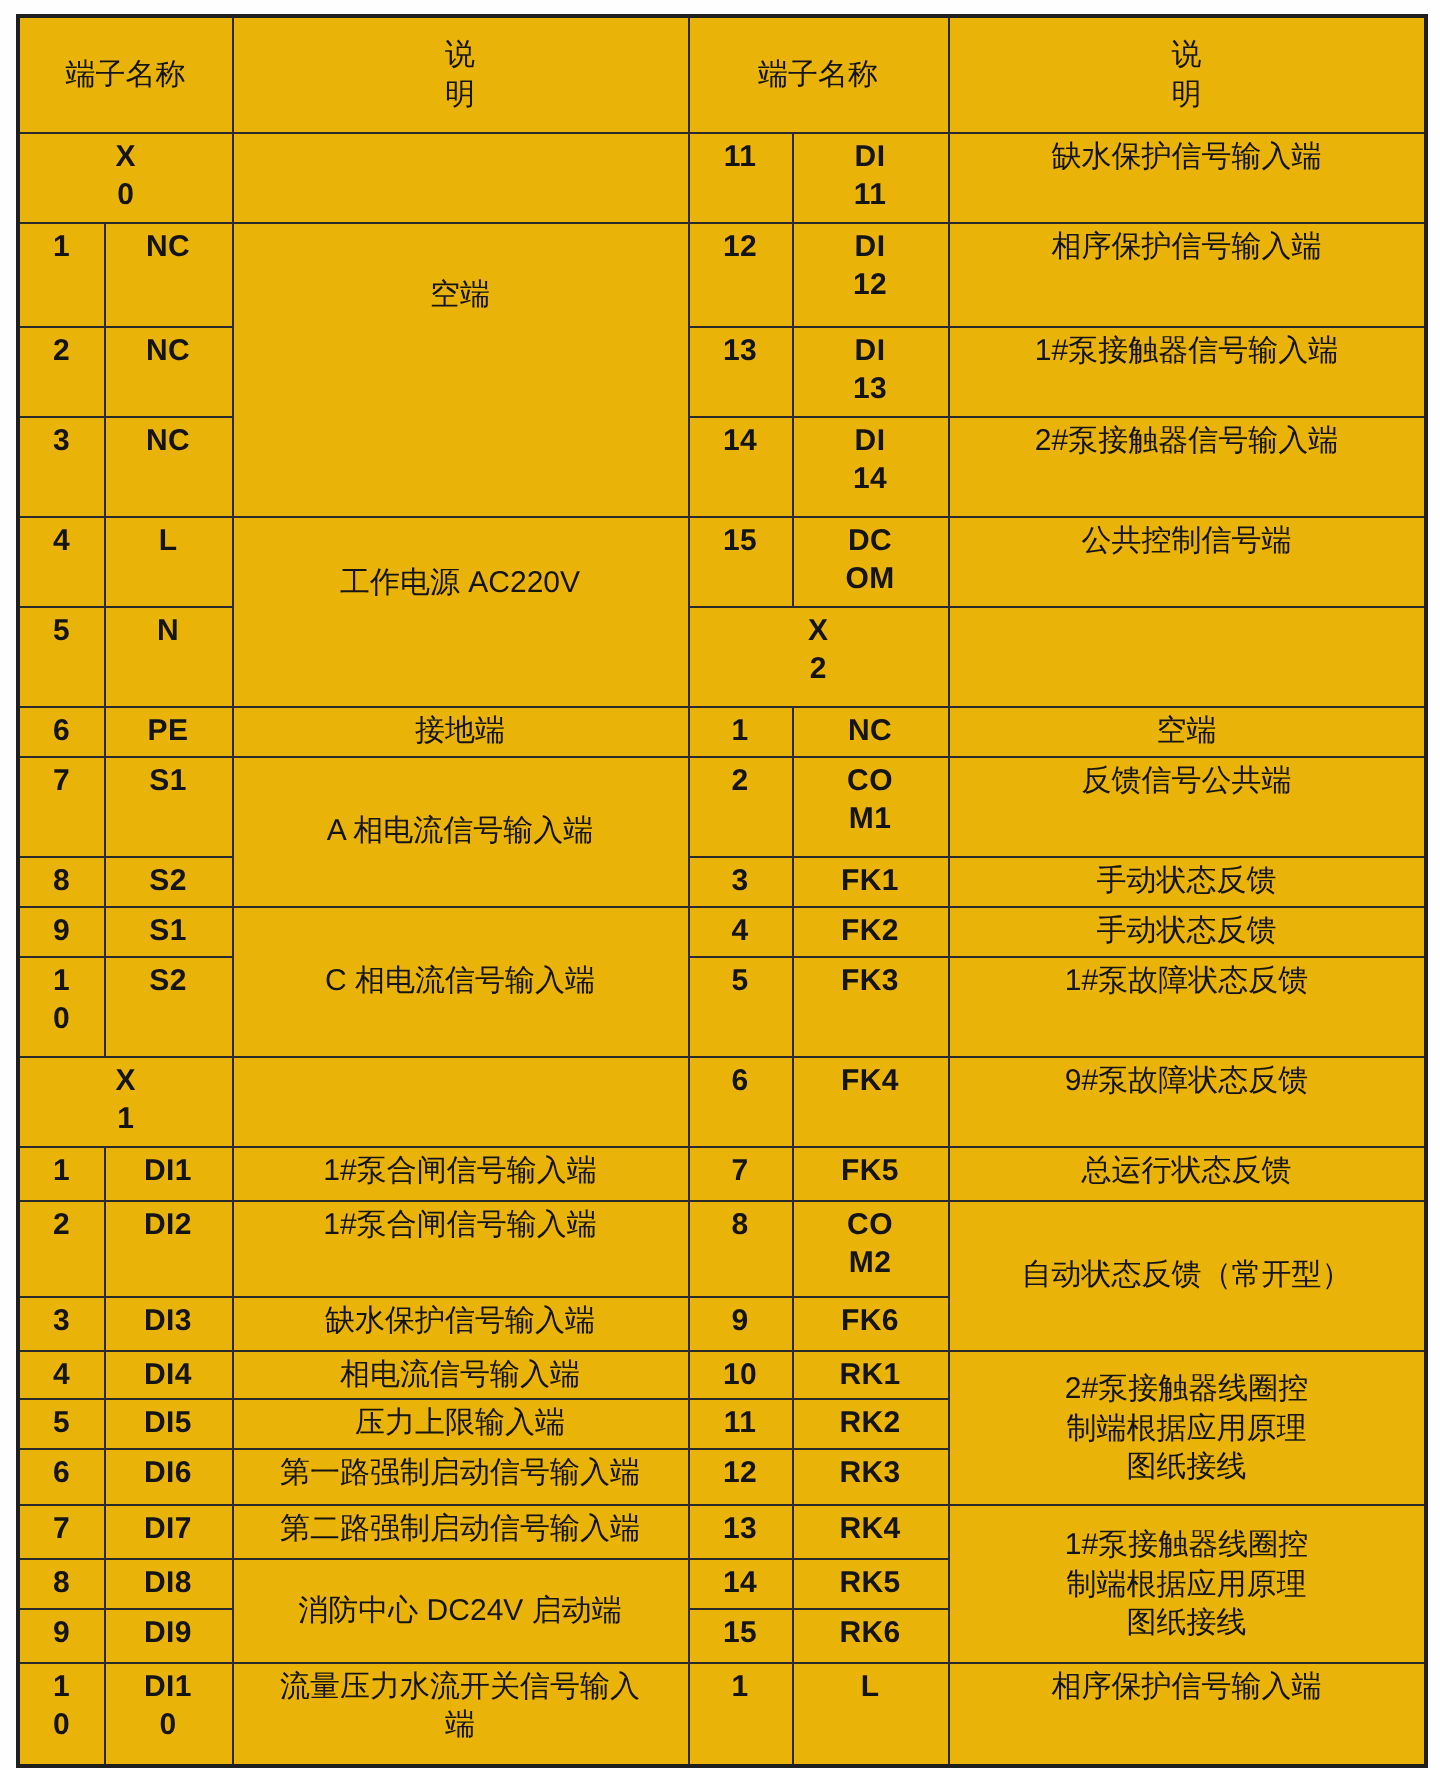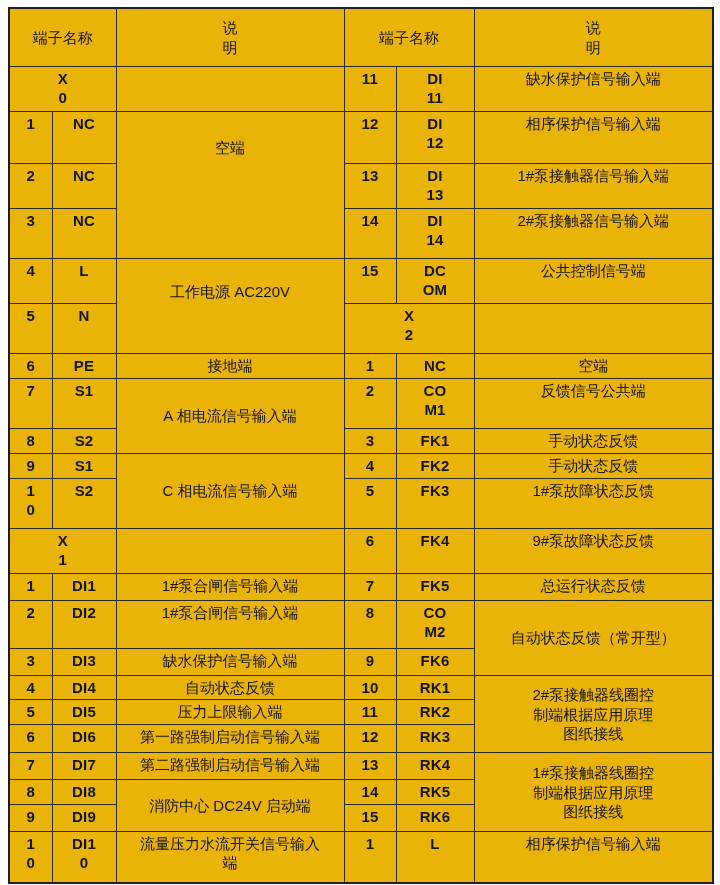--- a/index.html
+++ b/index.html
@@ -217,21 +217,21 @@
       <td class="num">3</td>
       <td class="name">DI3</td>
       <td class="desc">缺水保护信号输入端</td>
       <td class="num">9</td>
       <td class="name">FK6</td>
     </tr>
 
     <tr style="height:23px">
       <td class="num">4</td>
       <td class="name">DI4</td>
-      <td class="desc">自动状态反馈</td>
+      <td class="desc">相电流信号输入端</td>
       <td class="num">10</td>
       <td class="name">RK1</td>
       <td class="desc mid" rowspan="3">2#泵接触器线圈控
 制端根据应用原理
 图纸接线</td>
     </tr>
 
     <tr style="height:25px">
       <td class="num">5</td>
       <td class="name">DI5</td>

